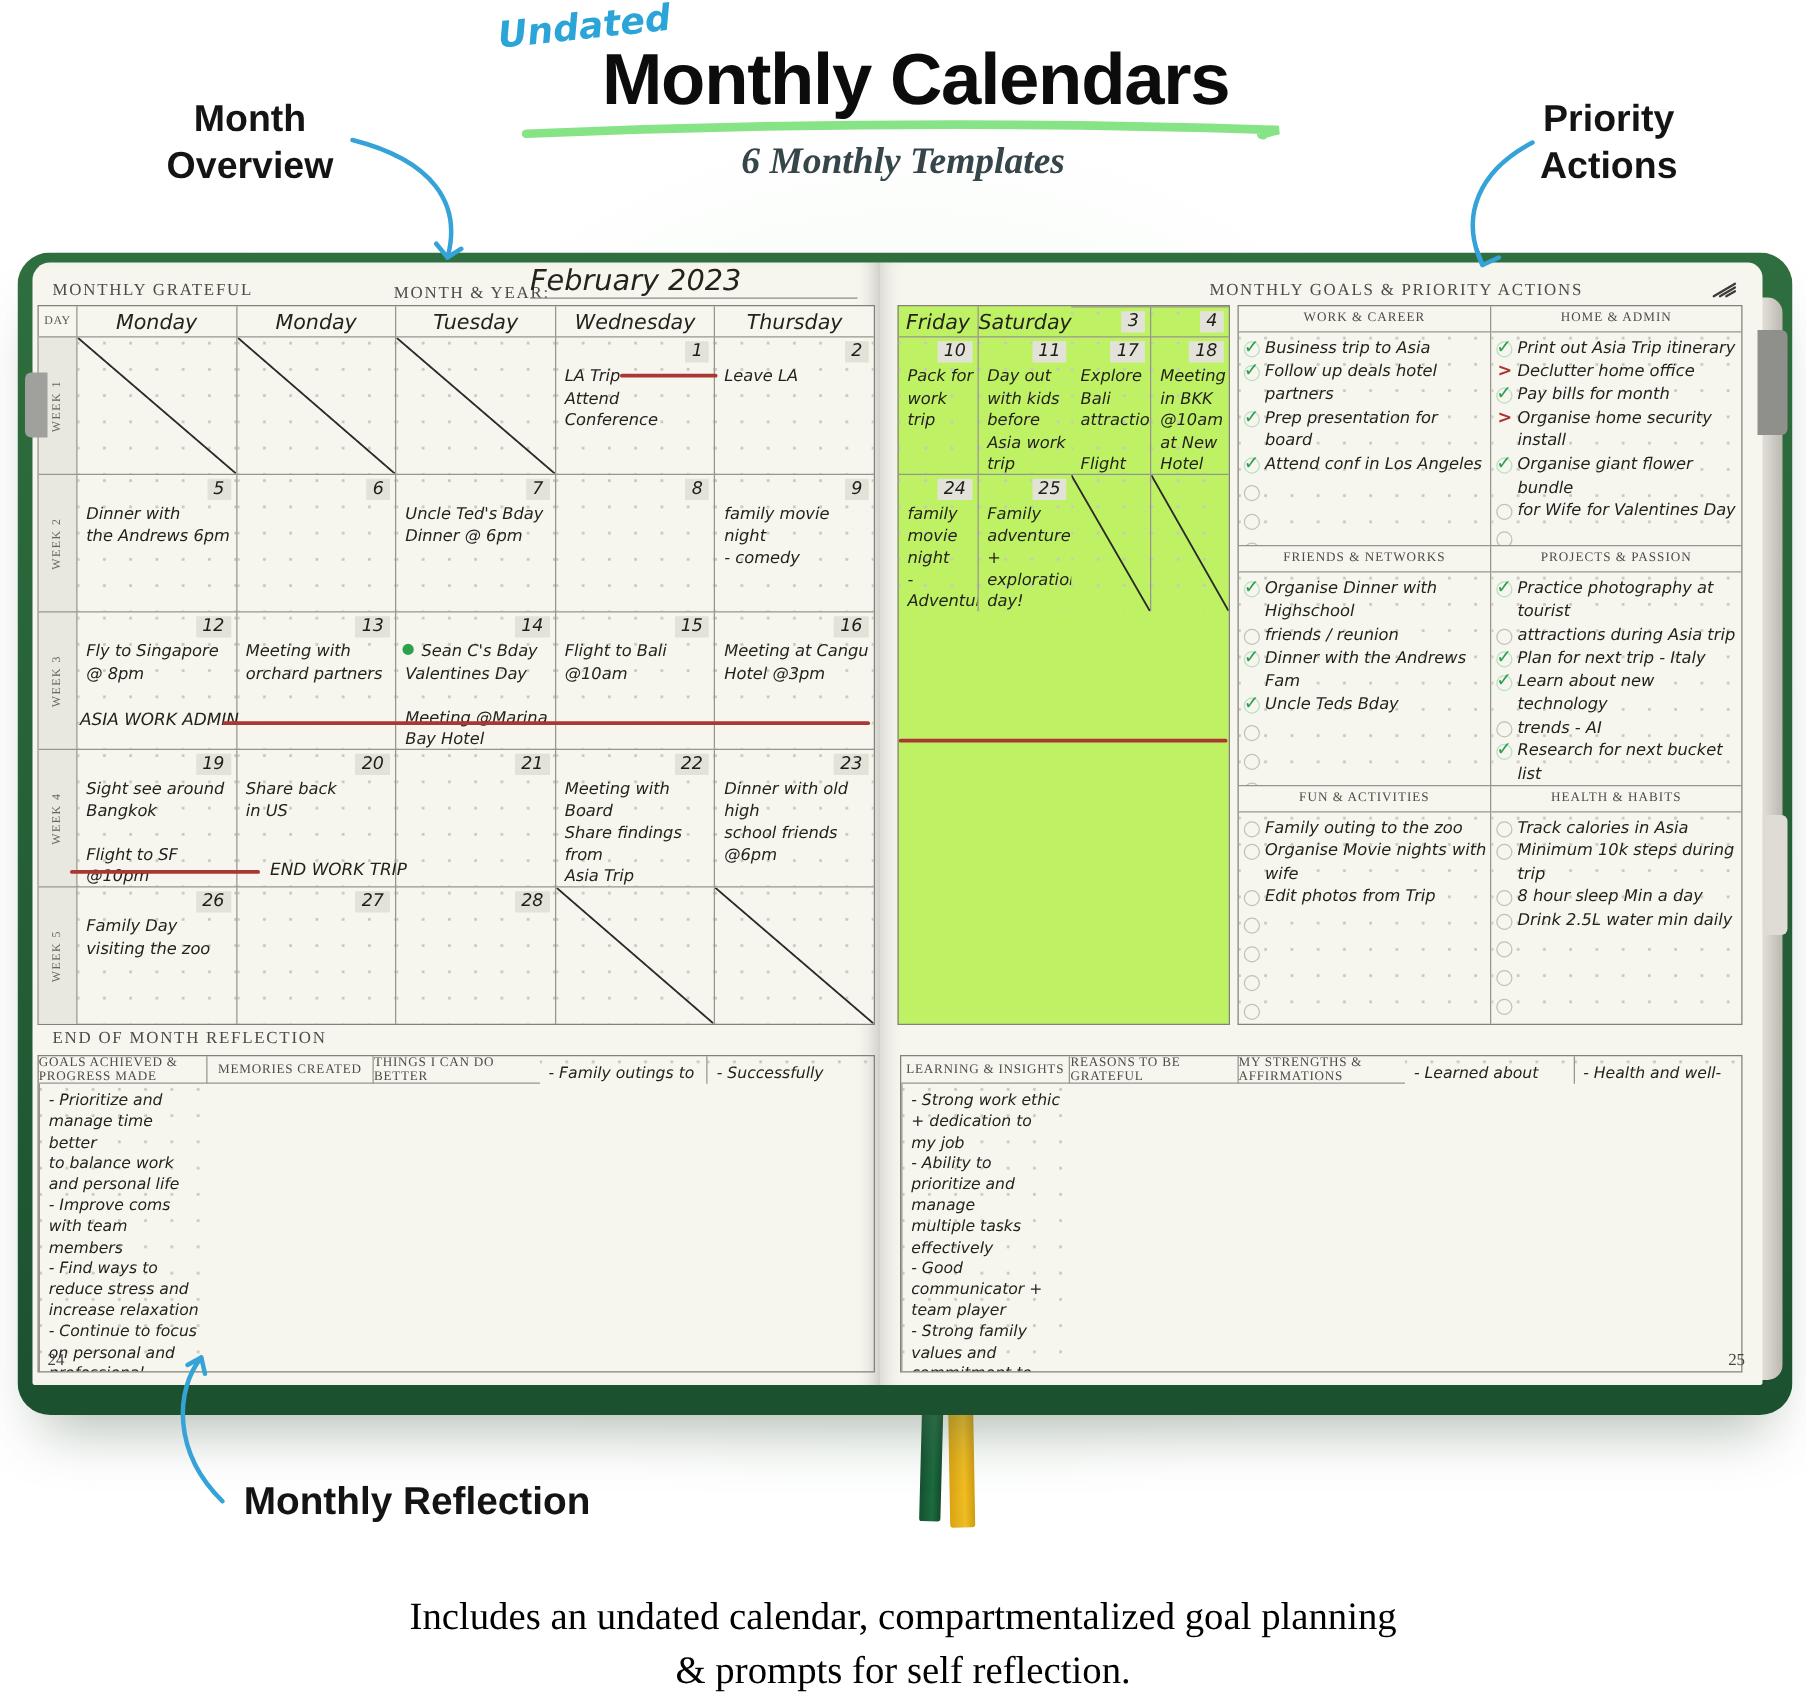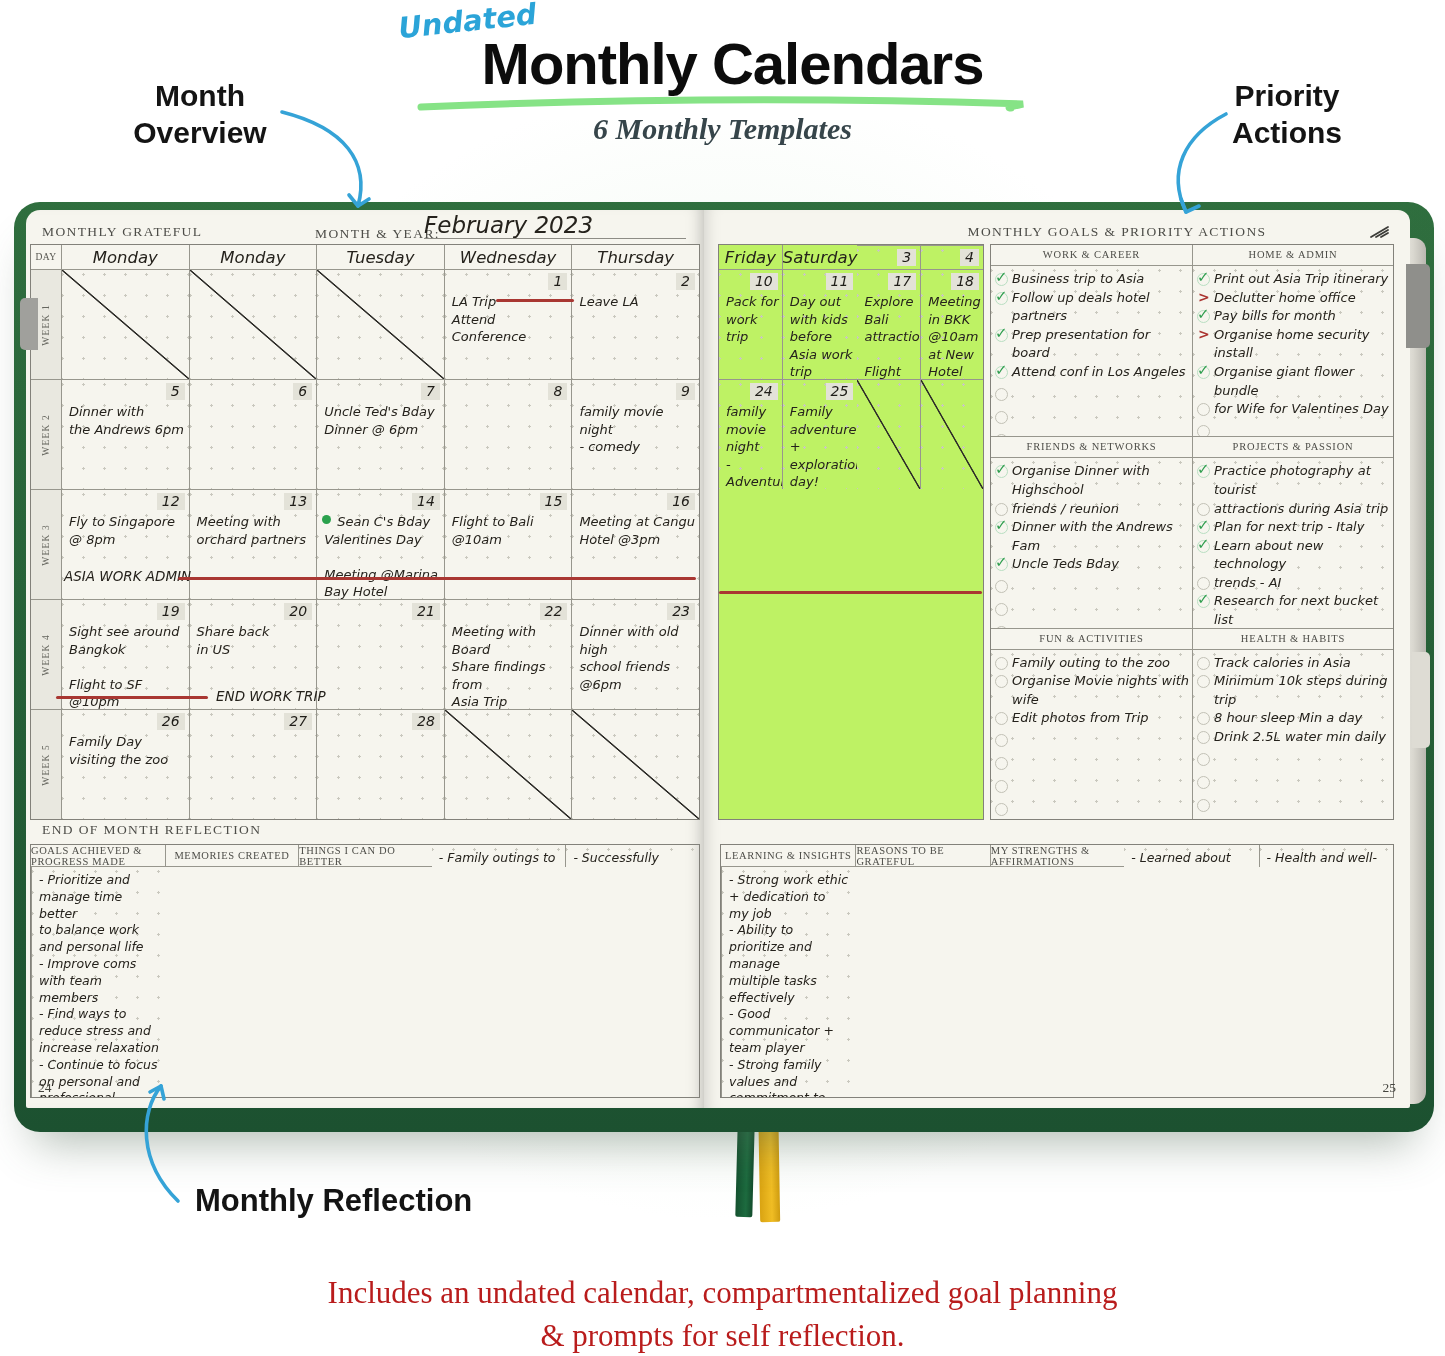--- a/index.html
+++ b/index.html
@@ -113,21 +113,21 @@
       justify-content:center;font-family:"Liberation Serif",serif;font-size:10.5px;letter-spacing:.6px;color:#4d4d48;}
   .rh:first-child{border-left:none;}
   .rb{border-left:1px solid #97968d;padding:5px 4px 0 7px;font-size:12.5px;line-height:16.8px;
       white-space:pre-line;overflow:hidden;font-family:"DejaVu Sans",sans-serif;font-style:italic;color:#25221c;}
   .rb:nth-child(4){border-left:none;}
   .pgnum{bottom:12px;font-family:"Liberation Serif",serif;font-size:13.5px;color:#45453f;}
   .pgnum.l{left:12px;} .pgnum.r{right:14px;}
 
   
   .caption{left:0;right:0;top:1272px;text-align:center;font-family:"Liberation Serif",serif;
-           font-size:31px;color:#b91c1c;line-height:1.38;white-space:pre-line;}
+           font-size:31px;color:#000000;line-height:1.38;white-space:pre-line;}
 </style>
 </head>
 <body>
 
 <div class="canvas">
   <div class="abs glow"></div>
 
   <div class="abs undated">Undated</div>
   <div class="abs main-title">Monthly Calendars</div>
   <svg class="abs swoosh" width="622" height="18">

